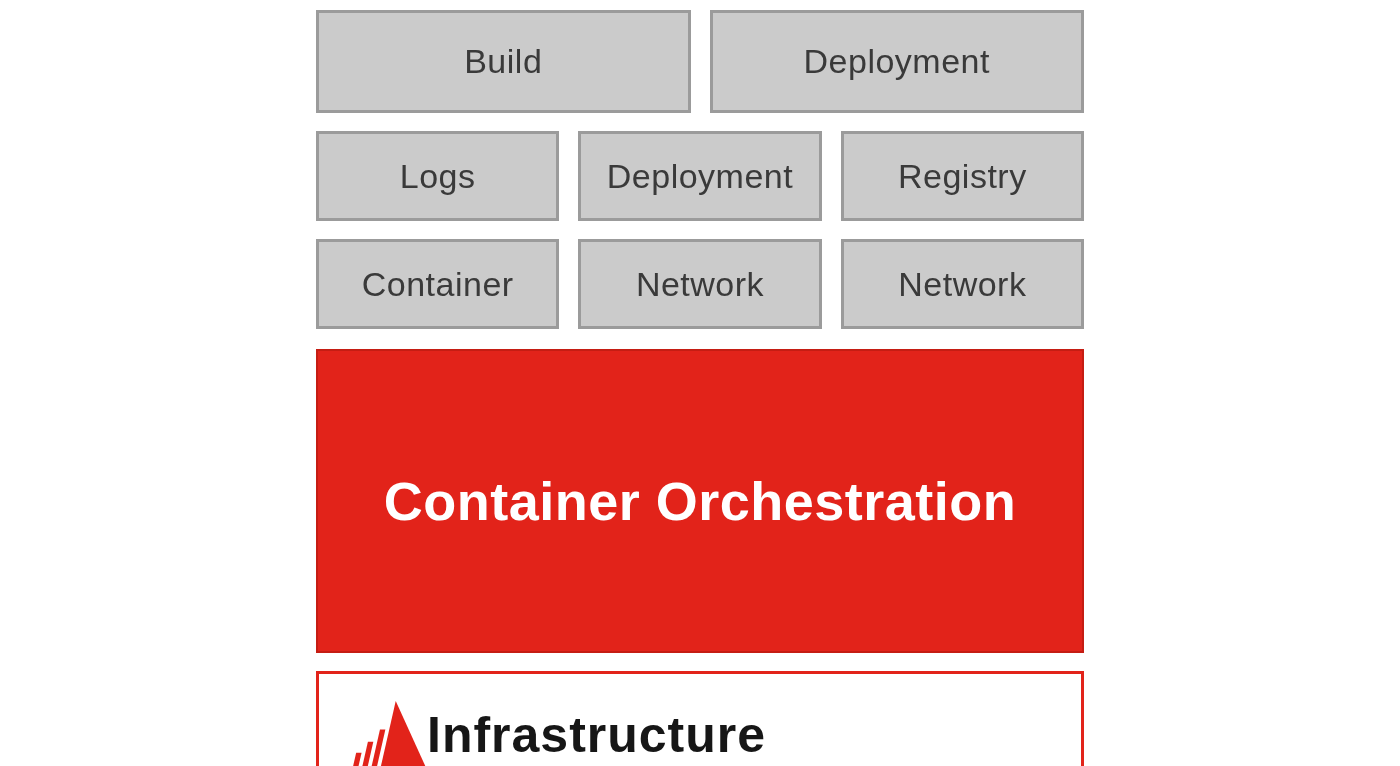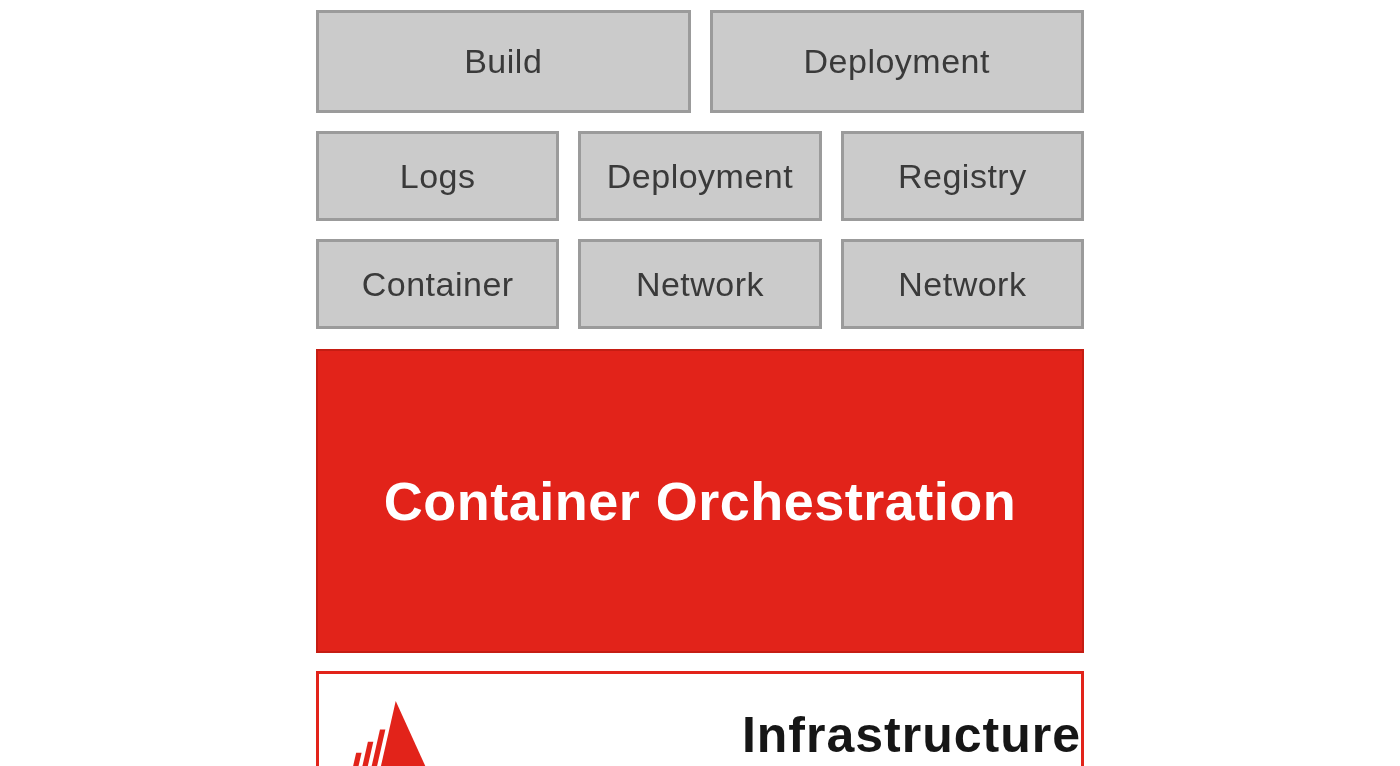--- a/index.html
+++ b/index.html
@@ -60,21 +60,21 @@
     align-items:center;
     padding-left:30px;
   }
   .infra-logo{
     width:78px;
     height:68px;
     flex:0 0 auto;
   }
   .infra-label{
     flex:1;
-    text-align:right;
+    text-align:left;
     font-size:50px;
     font-weight:bold;
     letter-spacing:1px;
     color:#161616;
   }
 </style>
 </head>
 <body>
 
 <div class="stack">

